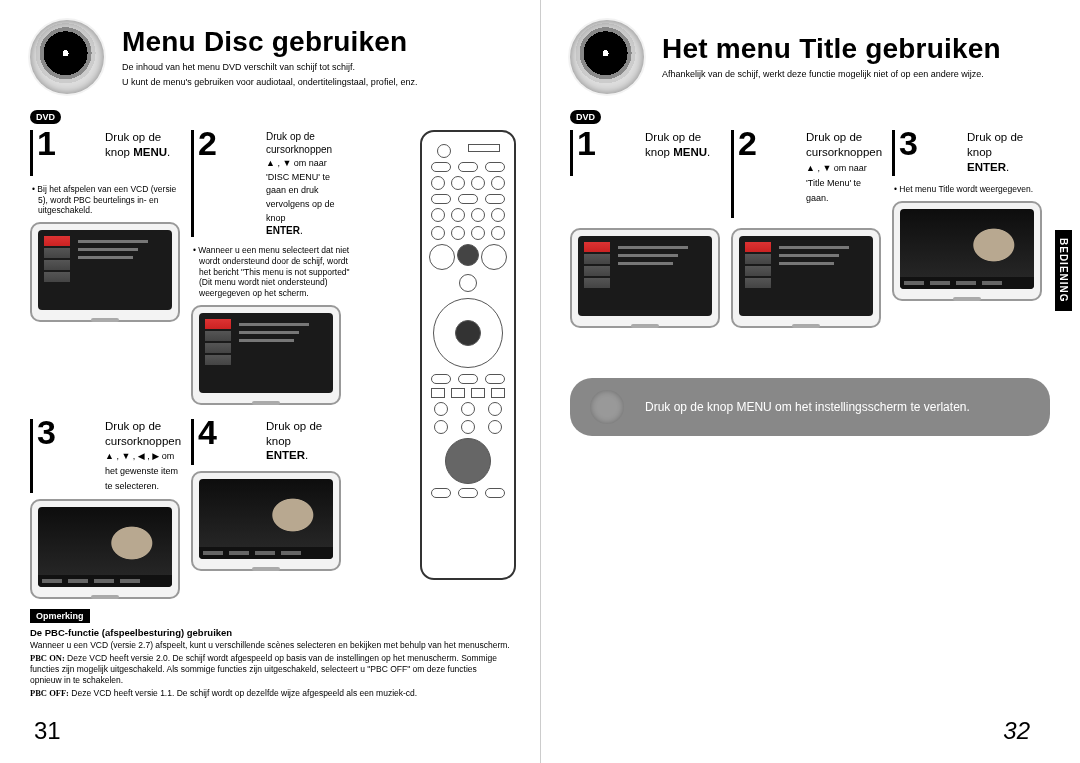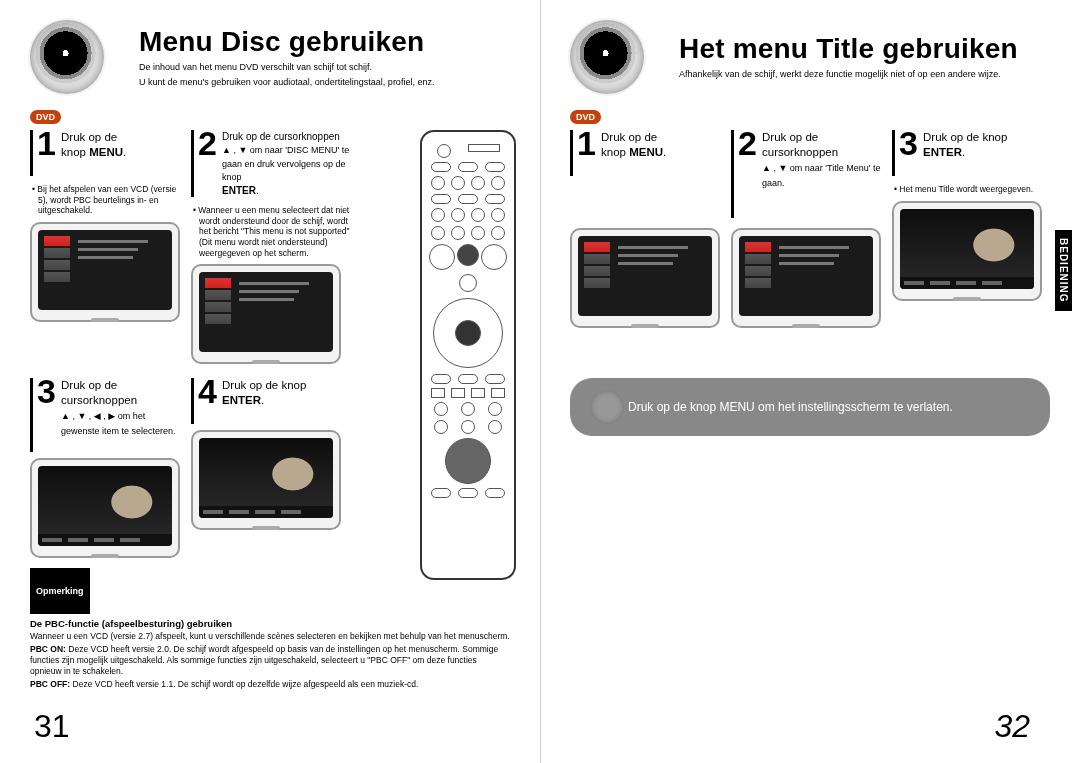--- a/index.html
+++ b/index.html
@@ -11,38 +11,38 @@
   }
   .page { width: 540px; height: 763px; position: relative; padding: 20px 30px 30px 30px; }
   .divider { position: absolute; left: 540px; top: 0; width: 1px; height: 763px; background: #ccc; }
 
   .swirl {
     width: 74px; height: 74px; border-radius: 50%;
     background: radial-gradient(circle at 48% 45%, #fff 0 3px, #000 3px 22px, #888 22px 26px, #ccc 26px 30px, #ddd 30px 37px);
     box-shadow: 0 0 0 2px rgba(0,0,0,.05), 0 0 8px rgba(0,0,0,.4) inset;
     flex: none;
   }
-  .titlebar { display: flex; align-items: center; gap: 35px; }
+  .titlebar { display: flex; align-items: center; gap: 18px; }
   h1 { font-size: 28px; font-weight: 700; letter-spacing: .2px; }
   .intro { font-size: 9px; line-height: 1.25; margin-top: 4px; max-width: 420px; }
 
   .dvd-badge {
-    display: inline-block; background: #c2410c; color: #fff;
+    display: inline-block; background: #000000; color: #fff;
     font-size: 9px; font-weight: 700; padding: 2px 6px; border-radius: 8px;
     margin-top: 16px;
   }
   .step {
     position: relative; padding-left: 28px; width: 155px;
     border-left: 3px solid #000; min-height: 46px;
   }
   .step .num {
     position: absolute; left: 4px; top: -4px;
     font-size: 34px; font-weight: 700; line-height: 1;
   }
-  .step .txt { font-size: 11.5px; line-height: 1.3; }
+  .step .txt { font-size: 11.5px; line-height: 1.3; margin-left: 44px; }
   .step .txt b { font-weight: 700; }
 
   .bullet {
     font-size: 8.5px; line-height: 1.25; margin-top: 8px; padding-left: 8px; text-indent: -6px;
     width: 155px;
   }
   .bullet::before { content: "• "; }
 
   .tv {
     width: 150px; height: 100px; margin-top: 6px;
@@ -98,37 +98,37 @@
   }
   .remote .dpad .center { width:26px; height:26px; border:1px solid #555; border-radius:50%; background:#333; }
   .remote .dpad::before, .remote .dpad::after {
     content:""; position:absolute; width:0; height:0;
   }
   .remote .sq { width:14px; height:10px; border:1px solid #555; }
   .remote .wheel { width:46px; height:46px; border:1px solid #555; border-radius:50%; margin:4px auto; background:#666; }
 
   .opm-tag {
     display:inline-block; background:#000; color:#fff; font-size:9px; font-weight:700;
-    padding:18px 6px; margin-top:10px;
+    padding:2px 6px; margin-top:10px;
   }
   .note-title { font-size:9.5px; font-weight:700; margin-top:4px; }
   .note-body { font-size:8.5px; line-height:1.3; margin-top:2px; }
-  .note-body .lbl { font-weight:700; }
+  .note-body .lbl { font-weight:700;font-family:Liberation Serif, serif; }
 
   .exit-pill {
     background:#888; color:#fff; border-radius:22px;
     padding:12px 20px; font-size:12px; text-align:center;
-    margin-top:50px; display:flex; align-items:center; gap:4px;
+    margin-top:50px; display:flex; align-items:center; gap:21px;
   }
   .exit-pill .dot {
     width:34px; height:34px; border-radius:50%; background:#999; flex:none;
     box-shadow: inset 0 0 6px rgba(0,0,0,.3);
   }
 
-  .pgnum { position:absolute; bottom:18px; font-size:32px;margin-top:48px; }
+  .pgnum { position:absolute; bottom:18px; font-size:24px;margin-top:48px; }
   .pgnum.left { left:34px; }
   .pgnum.right { right:50px;font-style:italic; }
 
   .side-tab {
     position:absolute; right:8px; top:230px; writing-mode:vertical-rl;
     background:#000; color:#fff; font-size:10px; font-weight:700;
     padding:8px 3px; letter-spacing:1px;
   }
 
   .arrow { font-size:9px; }

